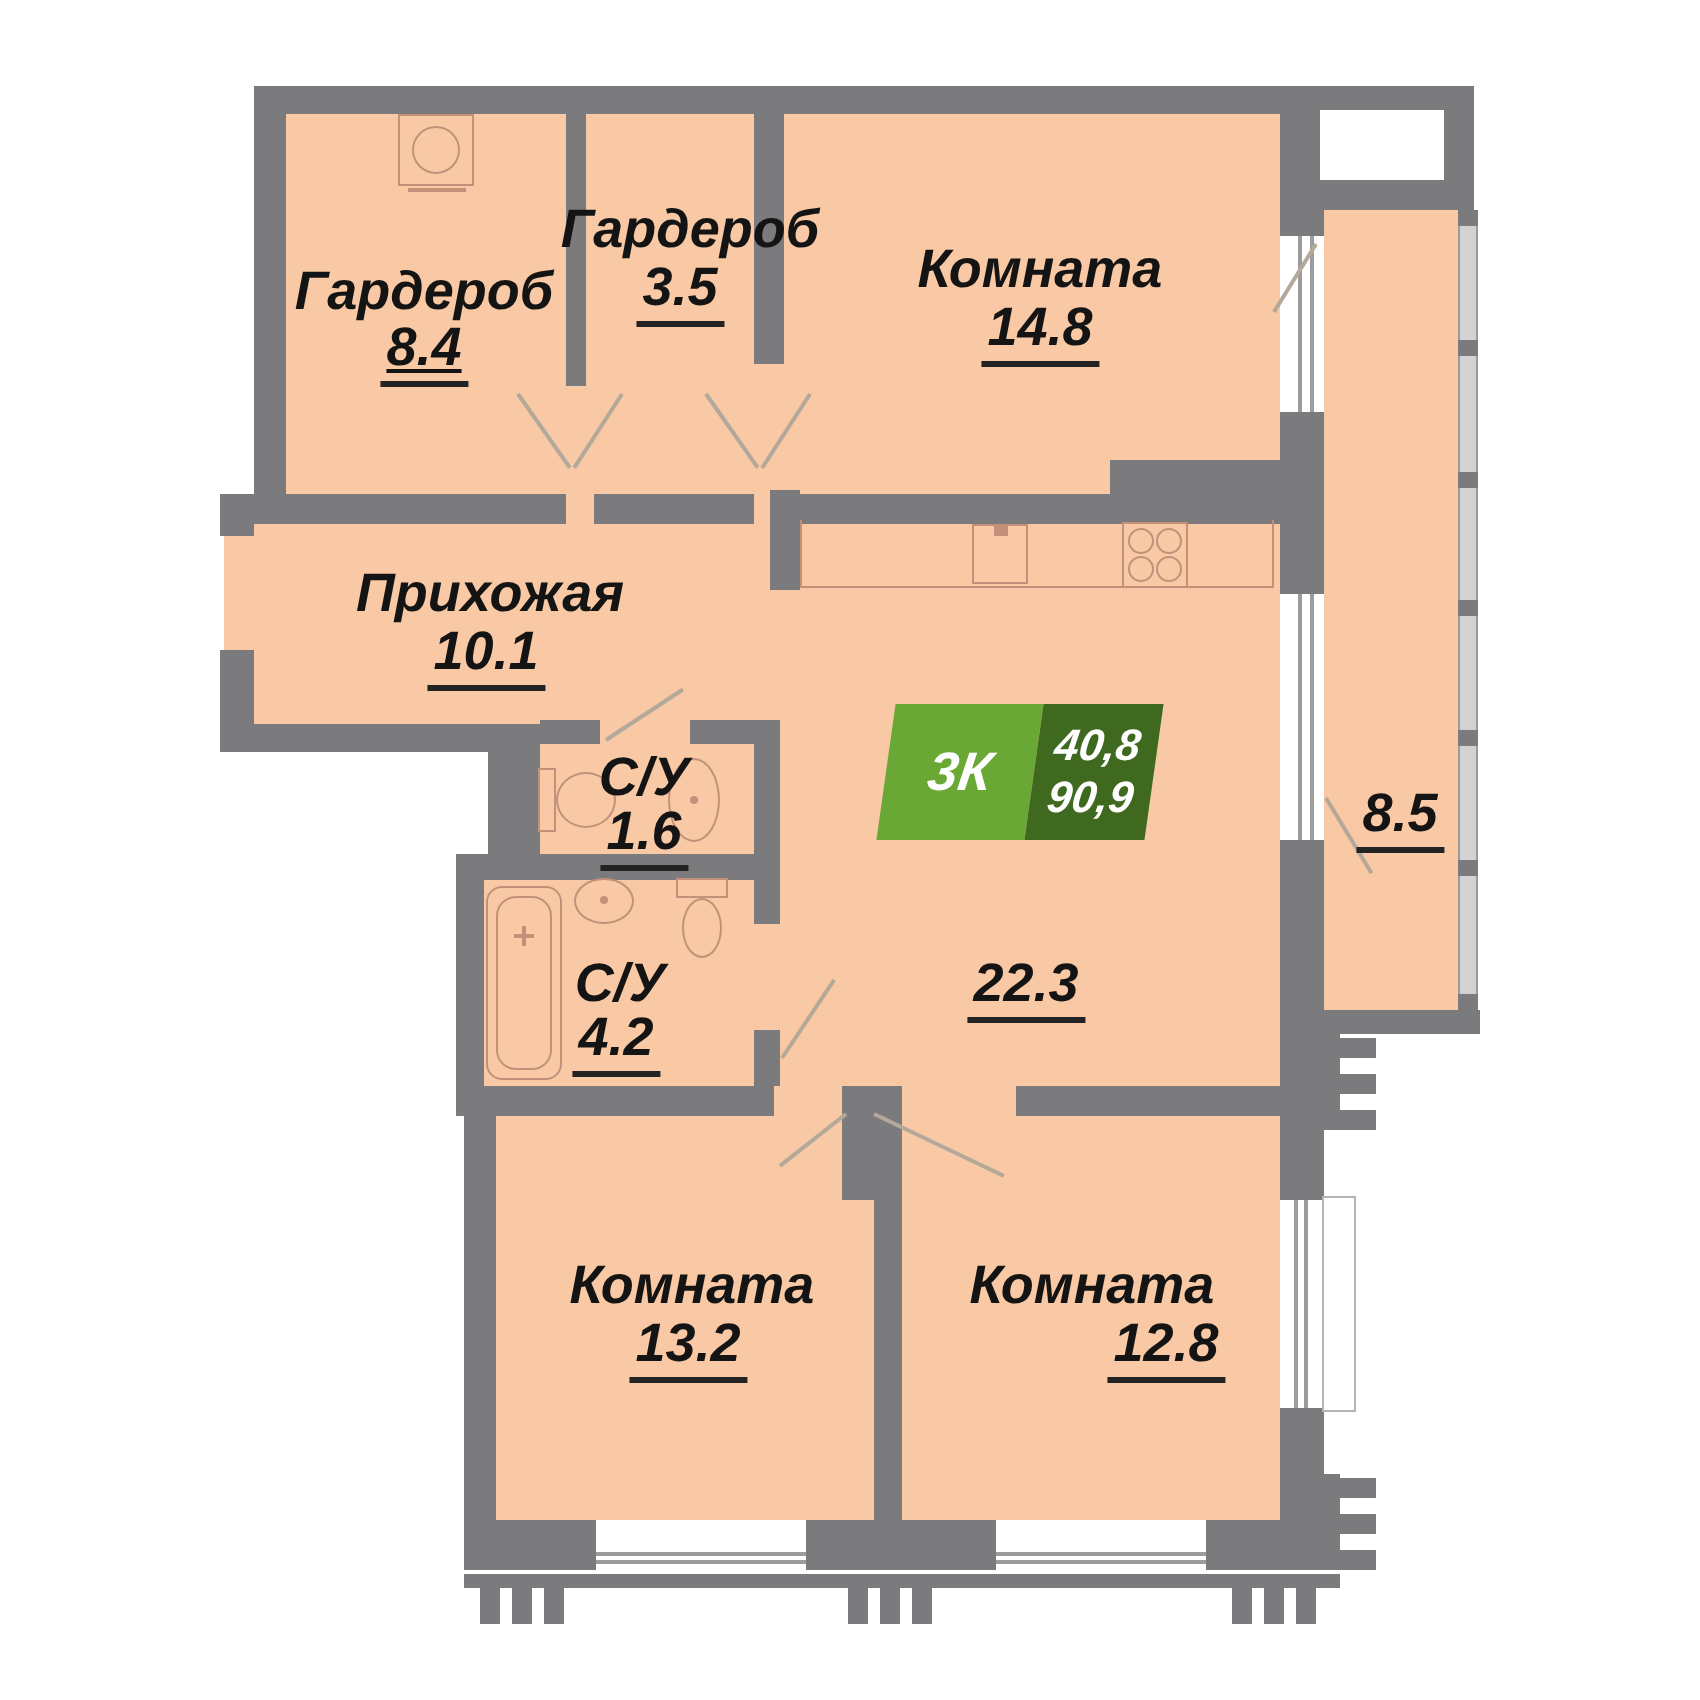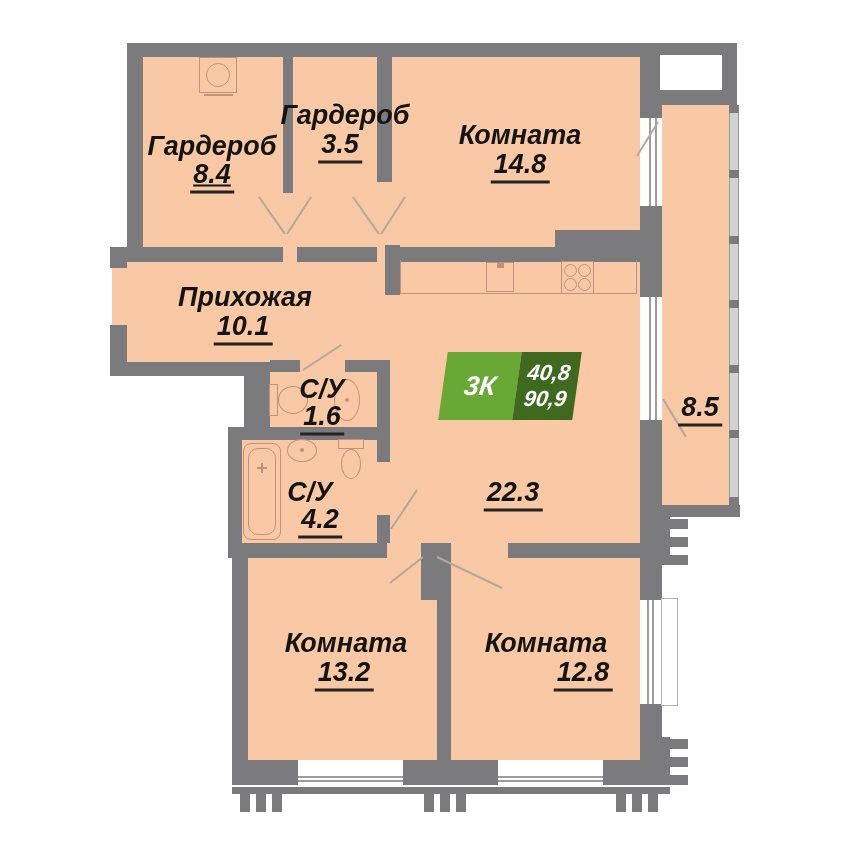--- a/index.html
+++ b/index.html
@@ -179,21 +179,21 @@
   <div class="num" style="left:243px;top:328px;">10.1</div>
 
   <div class="lbl" style="left:322px;top:389px;">С/У</div>
   <div class="num" style="left:322px;top:418px;">1.6</div>
 
   <div class="num" style="left:513px;top:494px;">22.3</div>
 
   <div class="num" style="left:700px;top:365px;margin-top:44px;">8.5</div>
 
   <div class="lbl" style="left:310px;top:492px;">С/У</div>
-  <div class="num" style="left:320px;top:521px;">4.2</div>
+  <div class="num" style="left:308px;top:521px;">4.2</div>
 
   <div class="lbl" style="left:346px;top:643px;">Комната</div>
   <div class="num" style="left:344px;top:674px;font-style:italic;">13.2</div>
 
   <div class="lbl" style="left:546px;top:643px;">Комната</div>
   <div class="num" style="left:544px;top:674px;margin-left:39px;">12.8</div>
 
   <div class="badge">
     <div class="lt">3К</div>
     <div class="dk">

